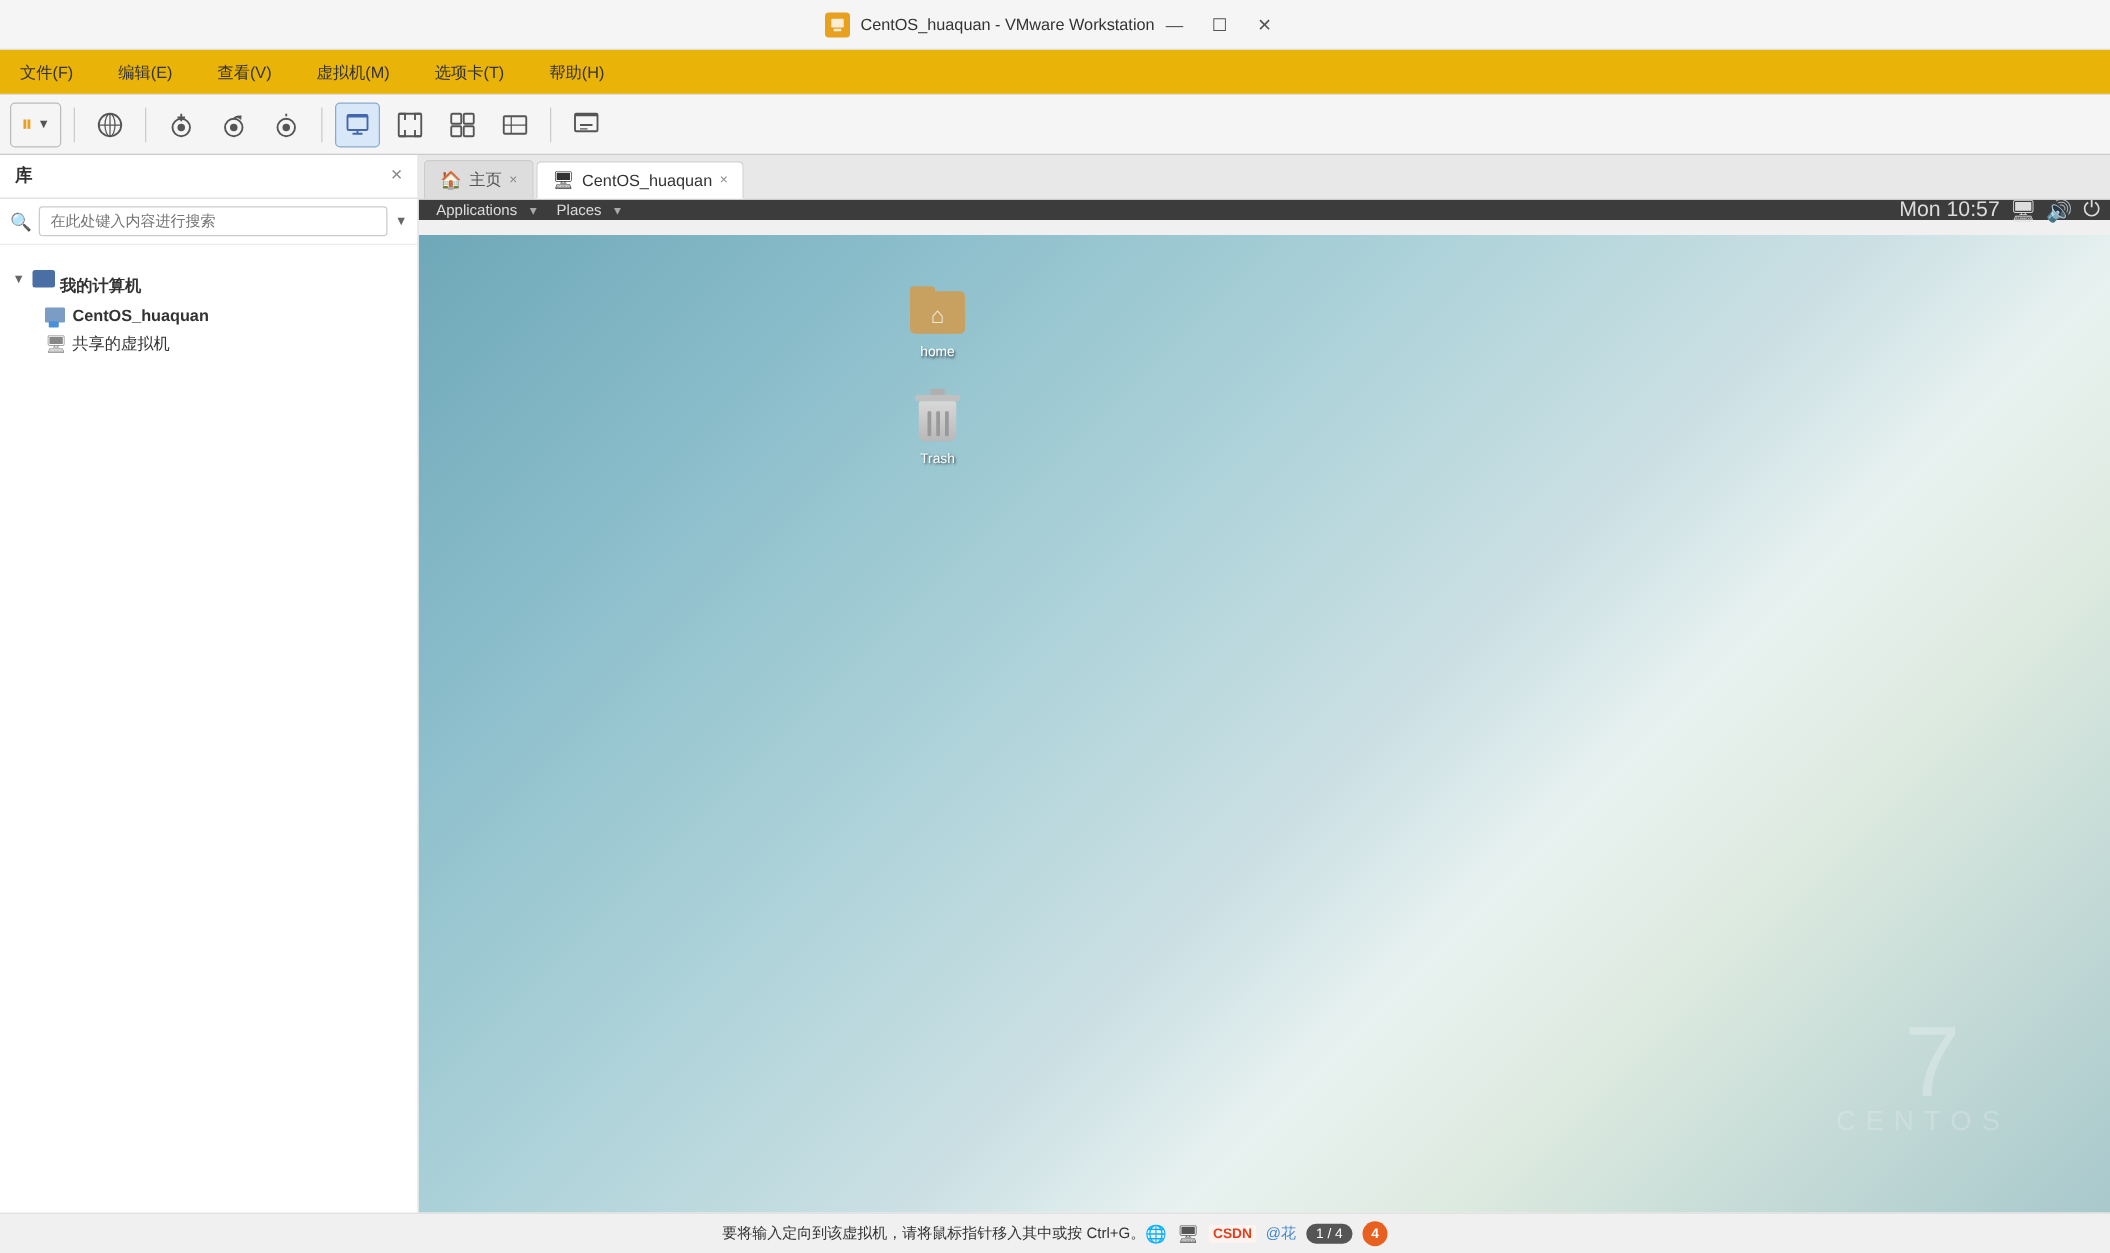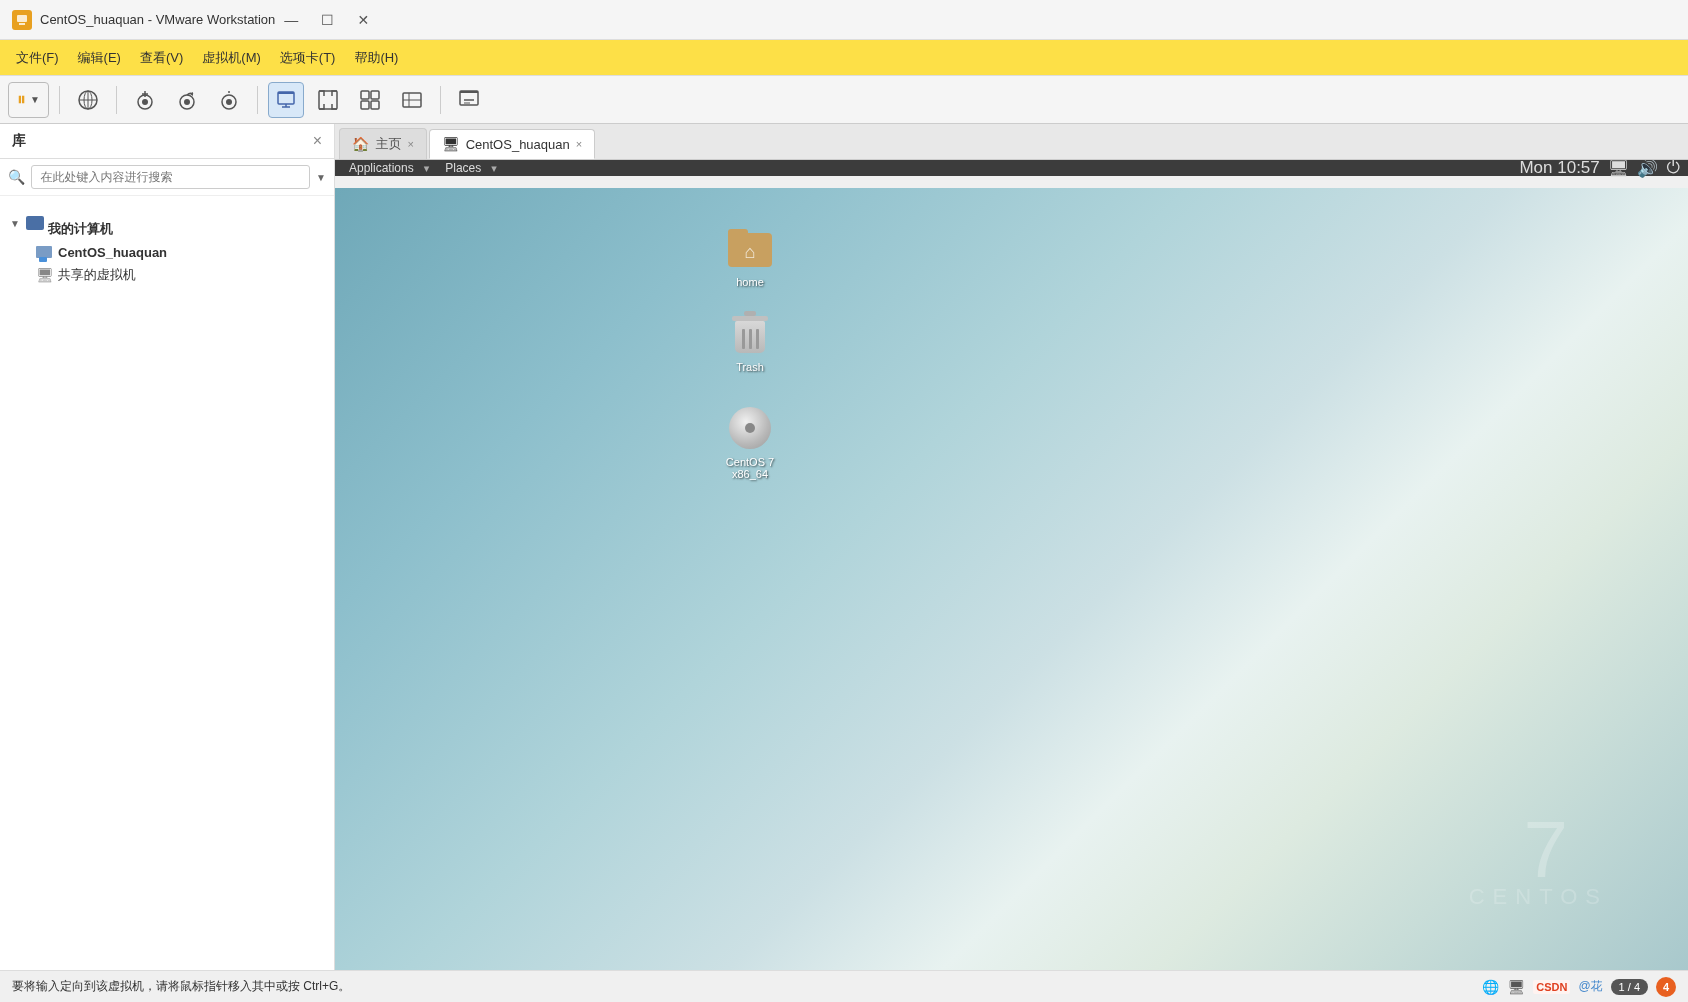--- a/index.html
+++ b/index.html
@@ -1,40 +1,40 @@
 <!DOCTYPE html>
 <html><head>
   <meta charset="utf-8">
   <style>
     * { margin: 0; padding: 0; box-sizing: border-box; }
     body { width: 1688px; height: 1002px; font-family: 'Segoe UI', Arial, sans-serif; overflow: hidden; background: #f0f0f0; }
 
     
     #title-bar {
-      display: flex; align-items: center; justify-content: flex-start;
+      display: flex; align-items: center; justify-content: center;
       background: #f5f5f5; height: 40px; padding: 0 12px;
       border-bottom: 1px solid #ddd;
     }
     #title-bar-left { display: flex; align-items: center; gap: 8px; }
     #title-bar-icon {
       width: 20px; height: 20px; background: #e8a020;
       border-radius: 3px; display: flex; align-items: center; justify-content: center;
     }
     #title-text { font-size: 13px; color: #333; }
     #title-controls { display: flex; gap: 4px; }
     .title-btn {
       width: 32px; height: 24px; border: none; background: transparent;
       cursor: pointer; display: flex; align-items: center; justify-content: center;
       font-size: 14px; color: #555;
     }
 
     
     #menu-bar {
-      display: flex; align-items: center; background: #fde047;
-      height: 36px; padding: 0 8px; border-bottom: 1px solid #ddd; gap: 3px;
+      display: flex; align-items: center; background: #eab308;
+      height: 36px; padding: 0 8px; border-bottom: 1px solid #ddd; gap: 20px;
     }
     .menu-item {
       padding: 4px 8px; font-size: 13px; color: #333; cursor: pointer;
       border-radius: 3px;
     }
 
     
     #toolbar {
       display: flex; align-items: center; background: #f5f5f5;
       height: 48px; padding: 0 8px; border-bottom: 1px solid #ccc; gap: 6px;
@@ -138,21 +138,21 @@
     }
     .desktop-icon-img {
       width: 48px; height: 48px; display: flex; align-items: center;
       justify-content: center;
     }
     .desktop-icon-label { font-size: 11px; color: white; text-align: center; text-shadow: 1px 1px 2px rgba(0,0,0,0.7); }
 
     
     #status-bar {
       height: 32px; background: #f0f0f0; border-top: 1px solid #ddd;
-      display: flex; align-items: center; justify-content: space-between;
+      display: flex; align-items: center; justify-content: center;
       padding: 0 12px; font-size: 12px; color: #333;
     }
     #status-right { display: flex; align-items: center; gap: 8px; }
 
     
     #page-indicator {
       background: #555; color: white; border-radius: 10px;
       padding: 2px 8px; font-size: 11px;
     }
     #page-circle {
@@ -369,28 +369,20 @@
               <div style="width:30px;height:32px;background:linear-gradient(180deg,#d8d8d8,#b8b8b8);border-radius:2px 2px 5px 5px;position:absolute;top:10px;left:3px;display:flex;justify-content:center;align-items:center;gap:4px;padding-top:4px;">
                 <div style="width:3px;height:20px;background:#999;border-radius:1px;"></div>
                 <div style="width:3px;height:20px;background:#999;border-radius:1px;"></div>
                 <div style="width:3px;height:20px;background:#999;border-radius:1px;"></div>
               </div>
             </div>
           </div>
           <span class="desktop-icon-label">Trash</span>
         </div>
 
-        <div class="desktop-icon" style="left:375px; top:210px;">
-          <div class="desktop-icon-img">
-            <div style="width:42px;height:42px;border-radius:50%;background:radial-gradient(circle at 40% 35%, #f0f0f0, #d0d0d0 35%, #b8b8b8 60%, #989898);display:flex;align-items:center;justify-content:center;">
-              <div style="width:10px;height:10px;border-radius:50%;background:#888;"></div>
-            </div>
-          </div>
-          <span class="desktop-icon-label">CentOS 7 x86_64</span>
-        </div>
       </div>
     </div>
   </div>
 </div>
 
 <div id="status-bar">
   <span id="status-message">要将输入定向到该虚拟机，请将鼠标指针移入其中或按 Ctrl+G。</span>
   <div id="status-right">
 
     <span style="font-size:14px;color:#555;">🌐</span>

